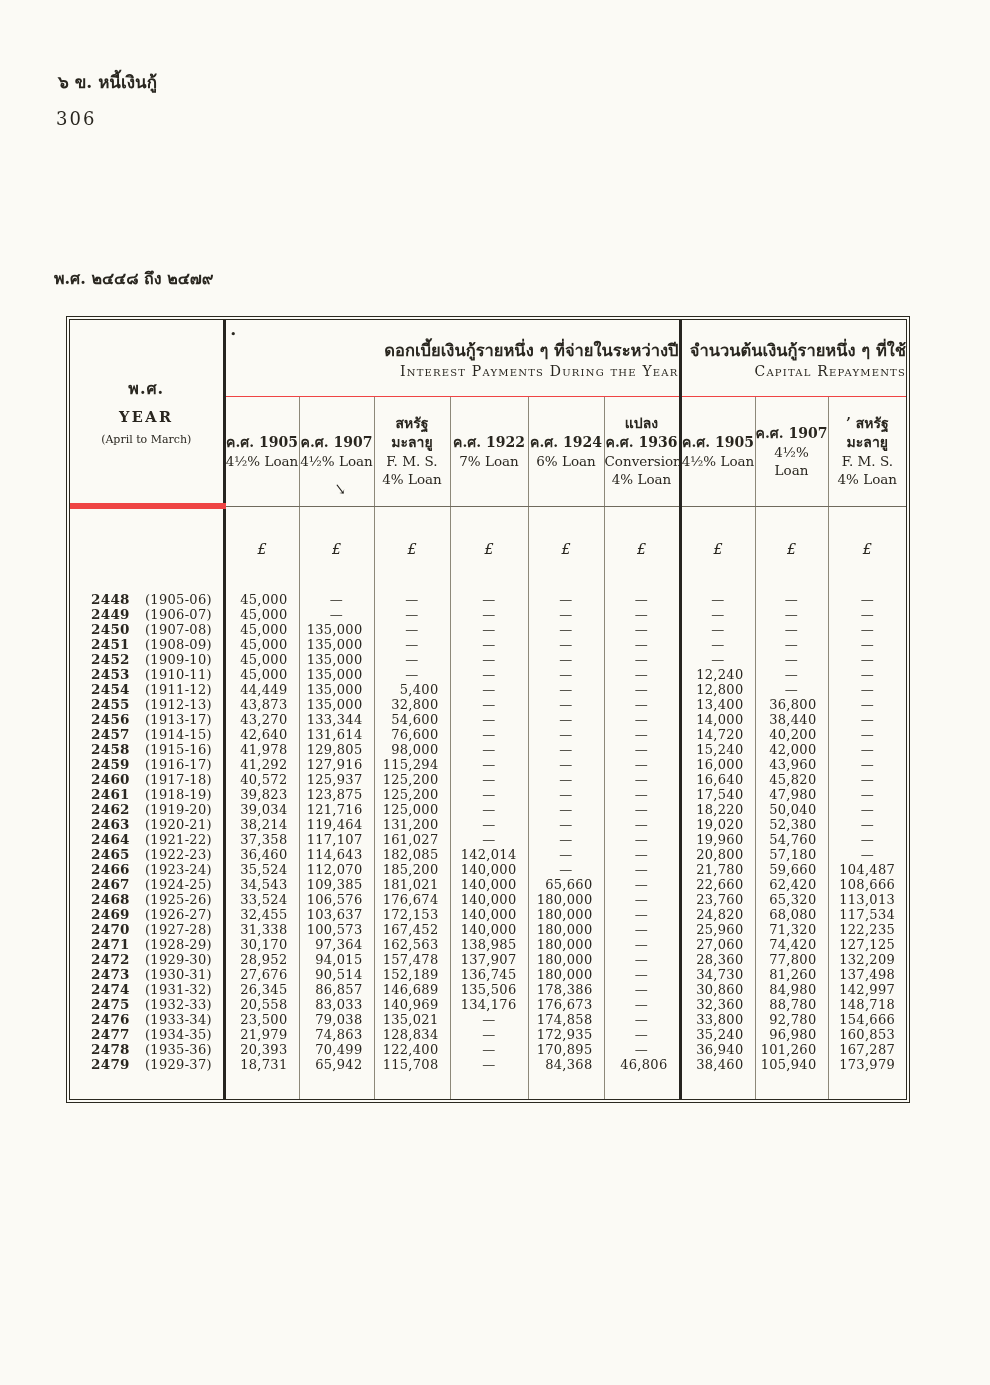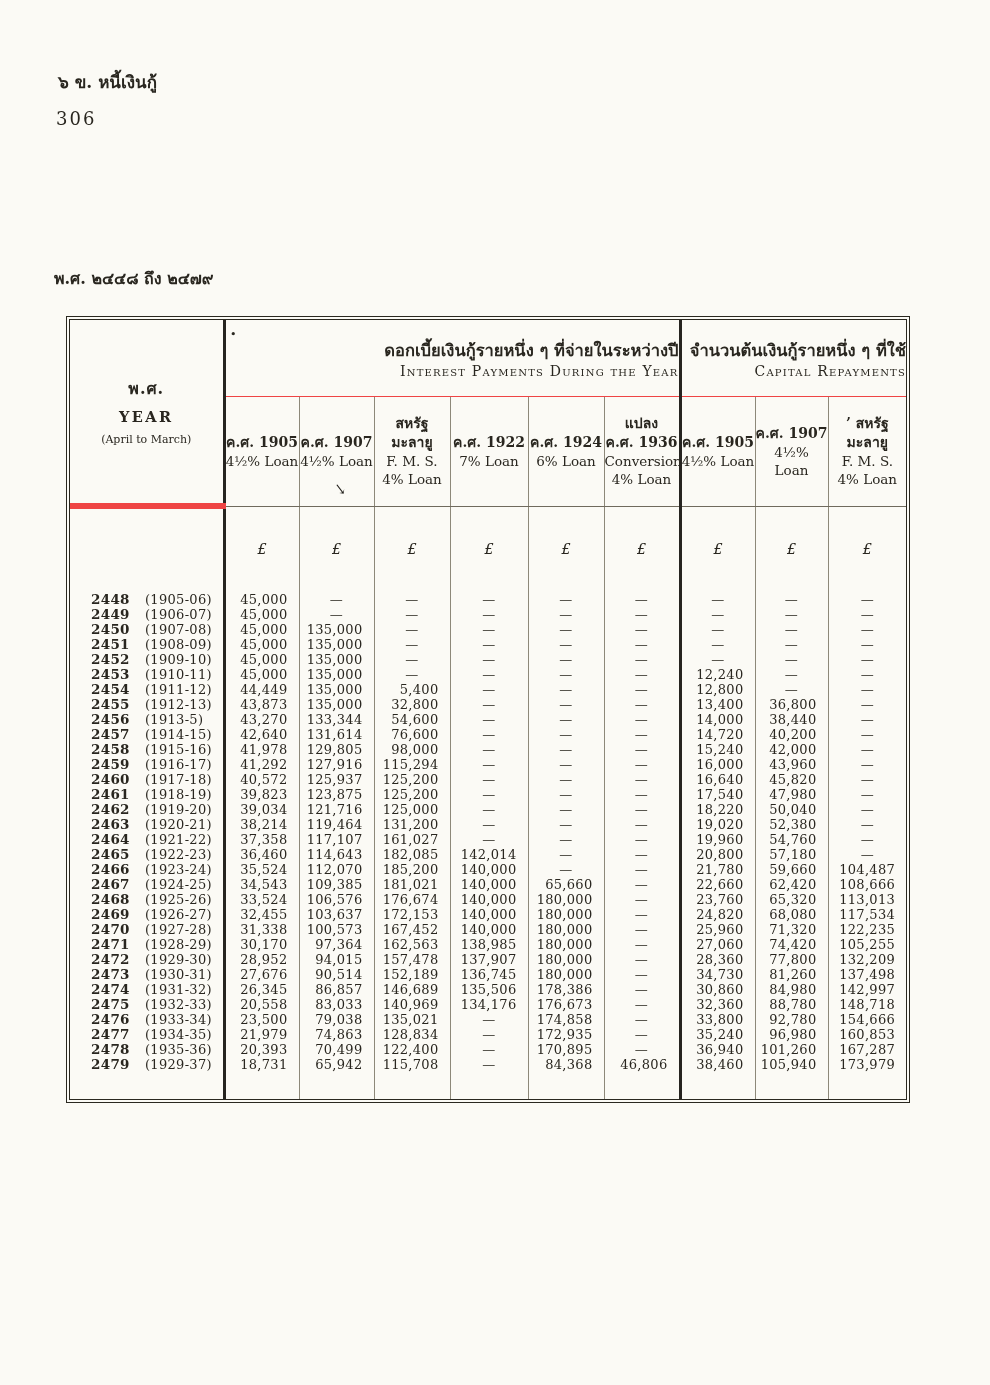--- a/index.html
+++ b/index.html
@@ -251,21 +251,21 @@
           <td class="num vline">135,000</td>
           <td class="num vline">32,800</td>
           <td class="dash vline">—</td>
           <td class="dash vline">—</td>
           <td class="dash vline">—</td>
           <td class="num vheavy">13,400</td>
           <td class="num vline">36,800</td>
           <td class="dash vline">—</td>
         </tr>
         <tr>
-          <td class="year-cell"><span class="be">2456</span><span class="ad">(1913-5)</span></td>
+          <td class="year-cell"><span class="be">2456</span><span class="ad">(1913-17)</span></td>
           <td class="num vheavy">43,270</td>
           <td class="num vline">133,344</td>
           <td class="num vline">54,600</td>
           <td class="dash vline">—</td>
           <td class="dash vline">—</td>
           <td class="dash vline">—</td>
           <td class="num vheavy">14,000</td>
           <td class="num vline">38,440</td>
           <td class="dash vline">—</td>
         </tr>
@@ -440,21 +440,21 @@
         <tr>
           <td class="year-cell"><span class="be">2471</span><span class="ad">(1928-29)</span></td>
           <td class="num vheavy">30,170</td>
           <td class="num vline">97,364</td>
           <td class="num vline">162,563</td>
           <td class="num vline">138,985</td>
           <td class="num vline">180,000</td>
           <td class="dash vline">—</td>
           <td class="num vheavy">27,060</td>
           <td class="num vline">74,420</td>
-          <td class="num vline">105,255</td>
+          <td class="num vline">127,125</td>
         </tr>
         <tr>
           <td class="year-cell"><span class="be">2472</span><span class="ad">(1929-30)</span></td>
           <td class="num vheavy">28,952</td>
           <td class="num vline">94,015</td>
           <td class="num vline">157,478</td>
           <td class="num vline">137,907</td>
           <td class="num vline">180,000</td>
           <td class="dash vline">—</td>
           <td class="num vheavy">28,360</td>

